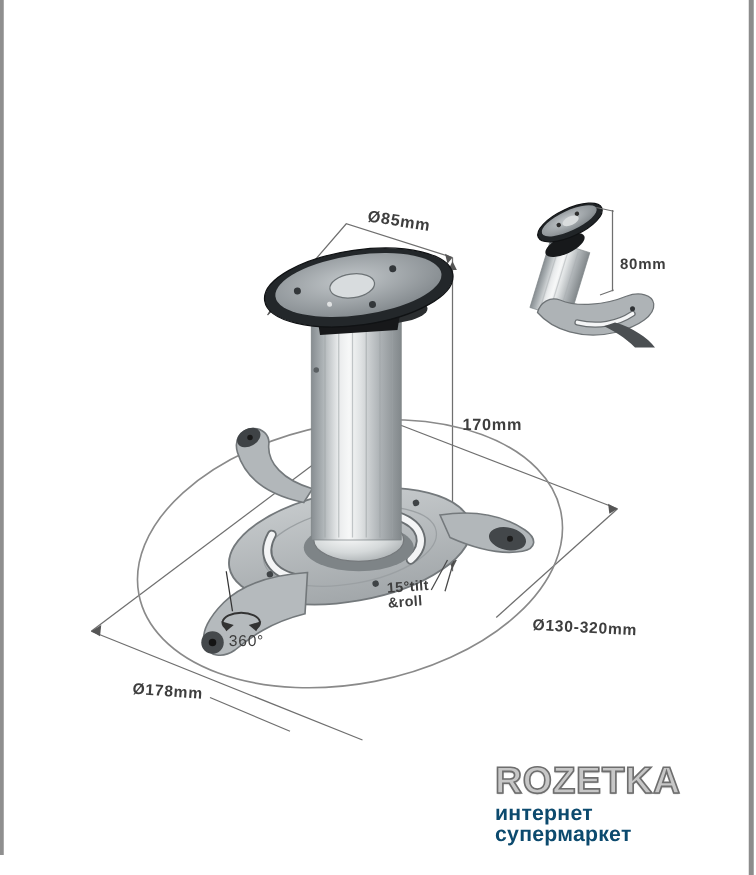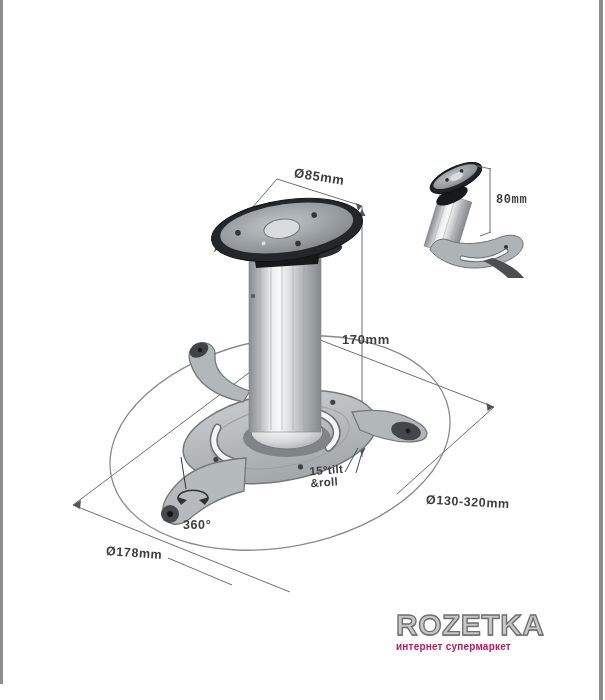--- a/index.html
+++ b/index.html
@@ -9,32 +9,32 @@
   }
   .stage svg{position:absolute;left:0;top:0;}
   .edge-strip{position:absolute;top:0;background:#8f8f8f;}
   .edge-strip.left{left:0;width:3px;height:684px;}
   .edge-strip.right{left:599px;width:4px;height:700px;background:#8c8c8c;}
   .lbl{
     position:absolute;color:#3e3e3e;font-weight:600;white-space:nowrap;
     letter-spacing:.6px;
   }
   .lbl-85{left:294px;top:169px;font-size:13px;transform:rotate(9deg);}
-  .lbl-80{left:496px;top:193px;font-size:12px;font-family:Liberation Mono, monospace;}
-  .lbl-170{left:342px;top:332px;font-size:13px;}
+  .lbl-80{left:496px;top:204px;font-size:12px;}
+  .lbl-170{left:370px;top:332px;font-size:13px;}
   .lbl-tilt{left:310px;top:465px;font-size:11.5px;font-weight:700;line-height:11.5px;transform:rotate(-4deg);letter-spacing:.3px;}
-  .lbl-360{left:183px;top:518px;font-size:12.5px;font-weight:700;}
+  .lbl-360{left:183px;top:506px;font-size:12.5px;font-weight:400;}
   .lbl-130{left:426px;top:495px;font-size:12.5px;transform:rotate(3deg);}
   .lbl-178{left:106px;top:546px;font-size:12.5px;transform:rotate(4deg);}
   .brand{position:absolute;left:396px;top:567px;width:170px;line-height:1;margin-top:43px;}
   .brand-name{
     font-size:30px;font-weight:800;letter-spacing:.5px;color:#c7c7c7;
     -webkit-text-stroke:1.3px #6e6e6e;text-shadow:0 1px 1px #9a9a9a;
   }
-  .brand-tag{font-size:10px;font-weight:700;color:#be185d;margin-top:2px;letter-spacing:.2px;}
+  .brand-tag{font-size:17px;font-weight:700;color:#0c4a6e;margin-top:2px;letter-spacing:.2px;}
 </style>
 </head>
 <body>
 
 <div class="stage">
 
   <svg width="605" height="700" viewBox="0 0 605 700">
     <defs>
       <linearGradient id="gradPole" x1="0" y1="0" x2="1" y2="0">
         <stop offset="0" stop-color="#878d91"></stop>

